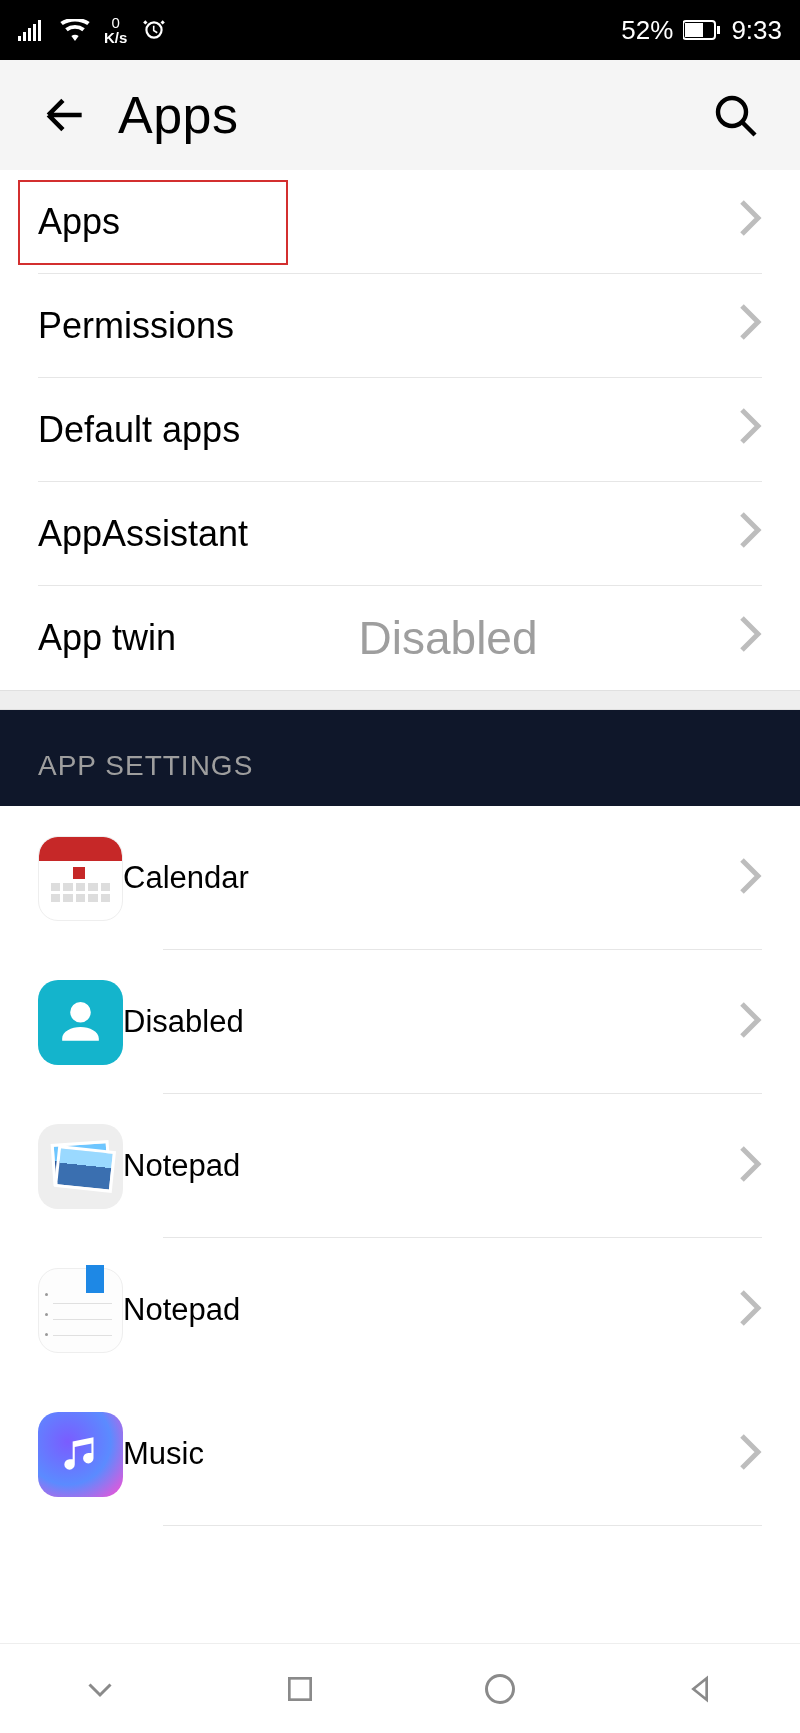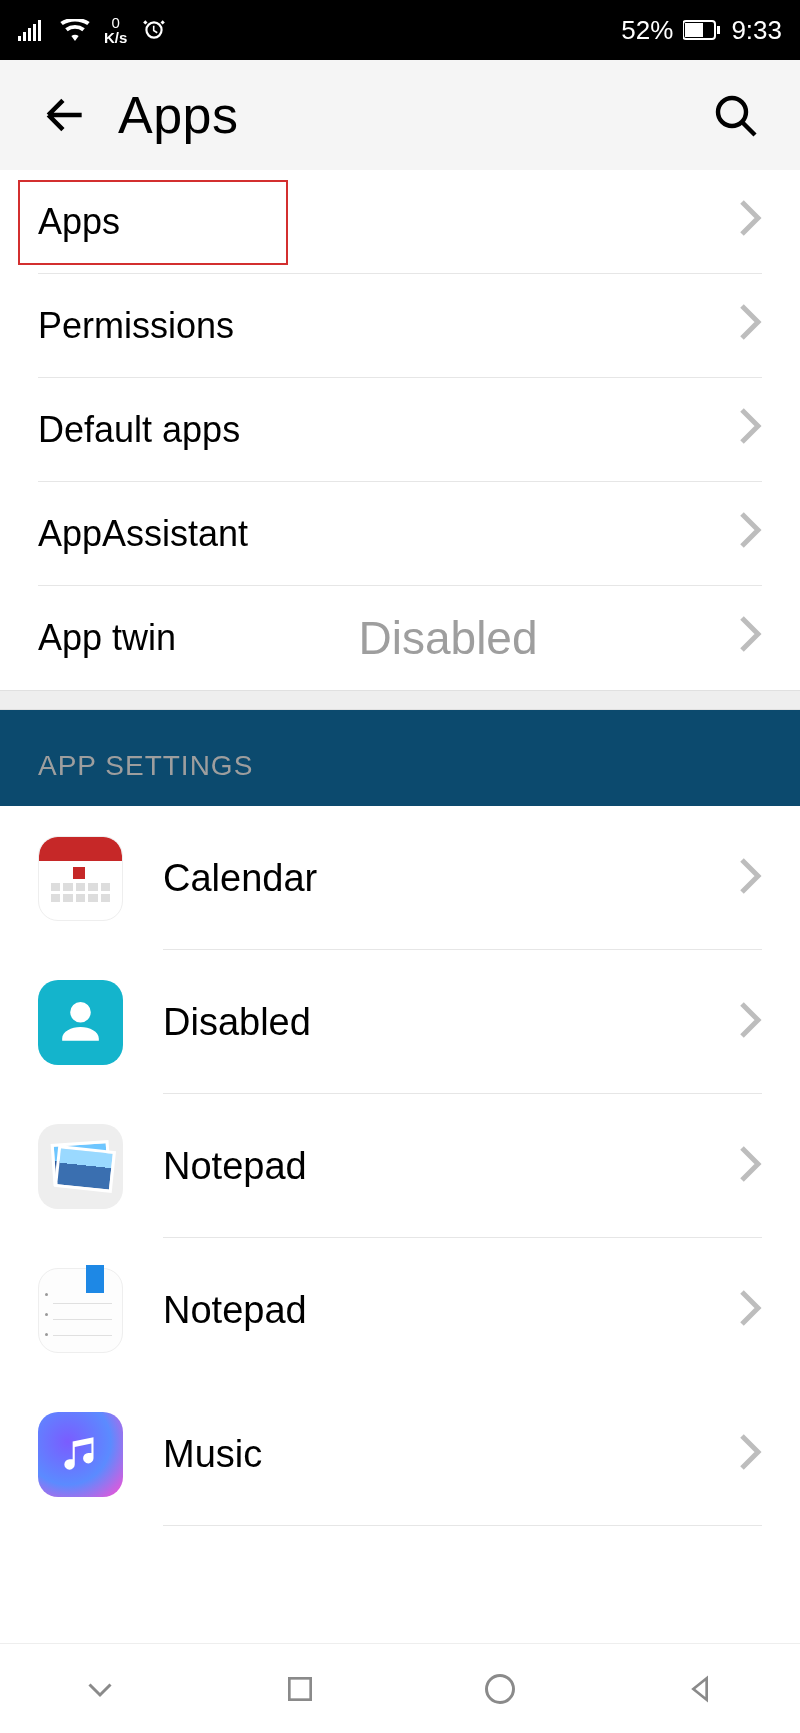--- a/index.html
+++ b/index.html
@@ -28,25 +28,25 @@
     .section { background: #fff; }
     .section-divider { height: 20px; background: #eeeeee; border-top:1px solid #e0e0e0; border-bottom:1px solid #e0e0e0; }
 
     .row { height: 104px; padding: 0 38px; display: flex; align-items: center; font-size: 36px; color: #000; position: relative; }
     .row-border { position: absolute; left: 38px; right: 38px; bottom: 0; height: 1px; background: #e6e6e6; }
     .row .chevron { margin-left: auto; color: #bdbdbd; }
     .row-value { font-size: 46px; color: #9e9e9e; margin-right: 18px; margin-left: auto; }
     .row.highlight { }
     .highlight-box { position: absolute; left: 18px; top: 10px; width: 270px; height: 85px; border: 2px solid #d32f2f; pointer-events: none; }
 
-    .group-header { font-size: 28px; color: #9e9e9e; letter-spacing: 1px; padding: 40px 38px 24px 38px; background:#0c4a6e; }
+    .group-header { font-size: 28px; color: #9e9e9e; letter-spacing: 1px; padding: 40px 38px 24px 38px; background:#0f172a; }
 
     .app-row { height: 144px; display: flex; align-items: center; padding: 0 38px; position: relative; }
     .app-icon { width: 85px; height: 85px; border-radius: 20px; flex: none; display:flex; align-items:center; justify-content:center; }
-    .app-label { font-size: 38px; margin-left: 40px; }
+    .app-label { font-size: 31px; }
     .app-row .chevron { margin-left: auto; color: #bdbdbd; }
     .app-border { position: absolute; left: 163px; right: 38px; bottom: 0; height: 1px; background: #e6e6e6; }
 
     .nav-bar { height: 90px; background: #fff; display: flex; align-items: center; justify-content: space-around; border-top: 1px solid #eee; }
     .nav-btn { width: 50px; height: 50px; display:flex; align-items:center; justify-content:center; color: #8a8a8a; }
 
     
     .icon-calendar { background: #fff; border: 1px solid #eee; position:relative; overflow:hidden; }
     .icon-calendar .top { position:absolute; top:0; left:0; right:0; height:24px; background:#c62828; border-radius: 18px 18px 0 0; }
     .icon-calendar .sq { position:absolute; top:30px; left:34px; width:12px; height:12px; background:#c62828; }

